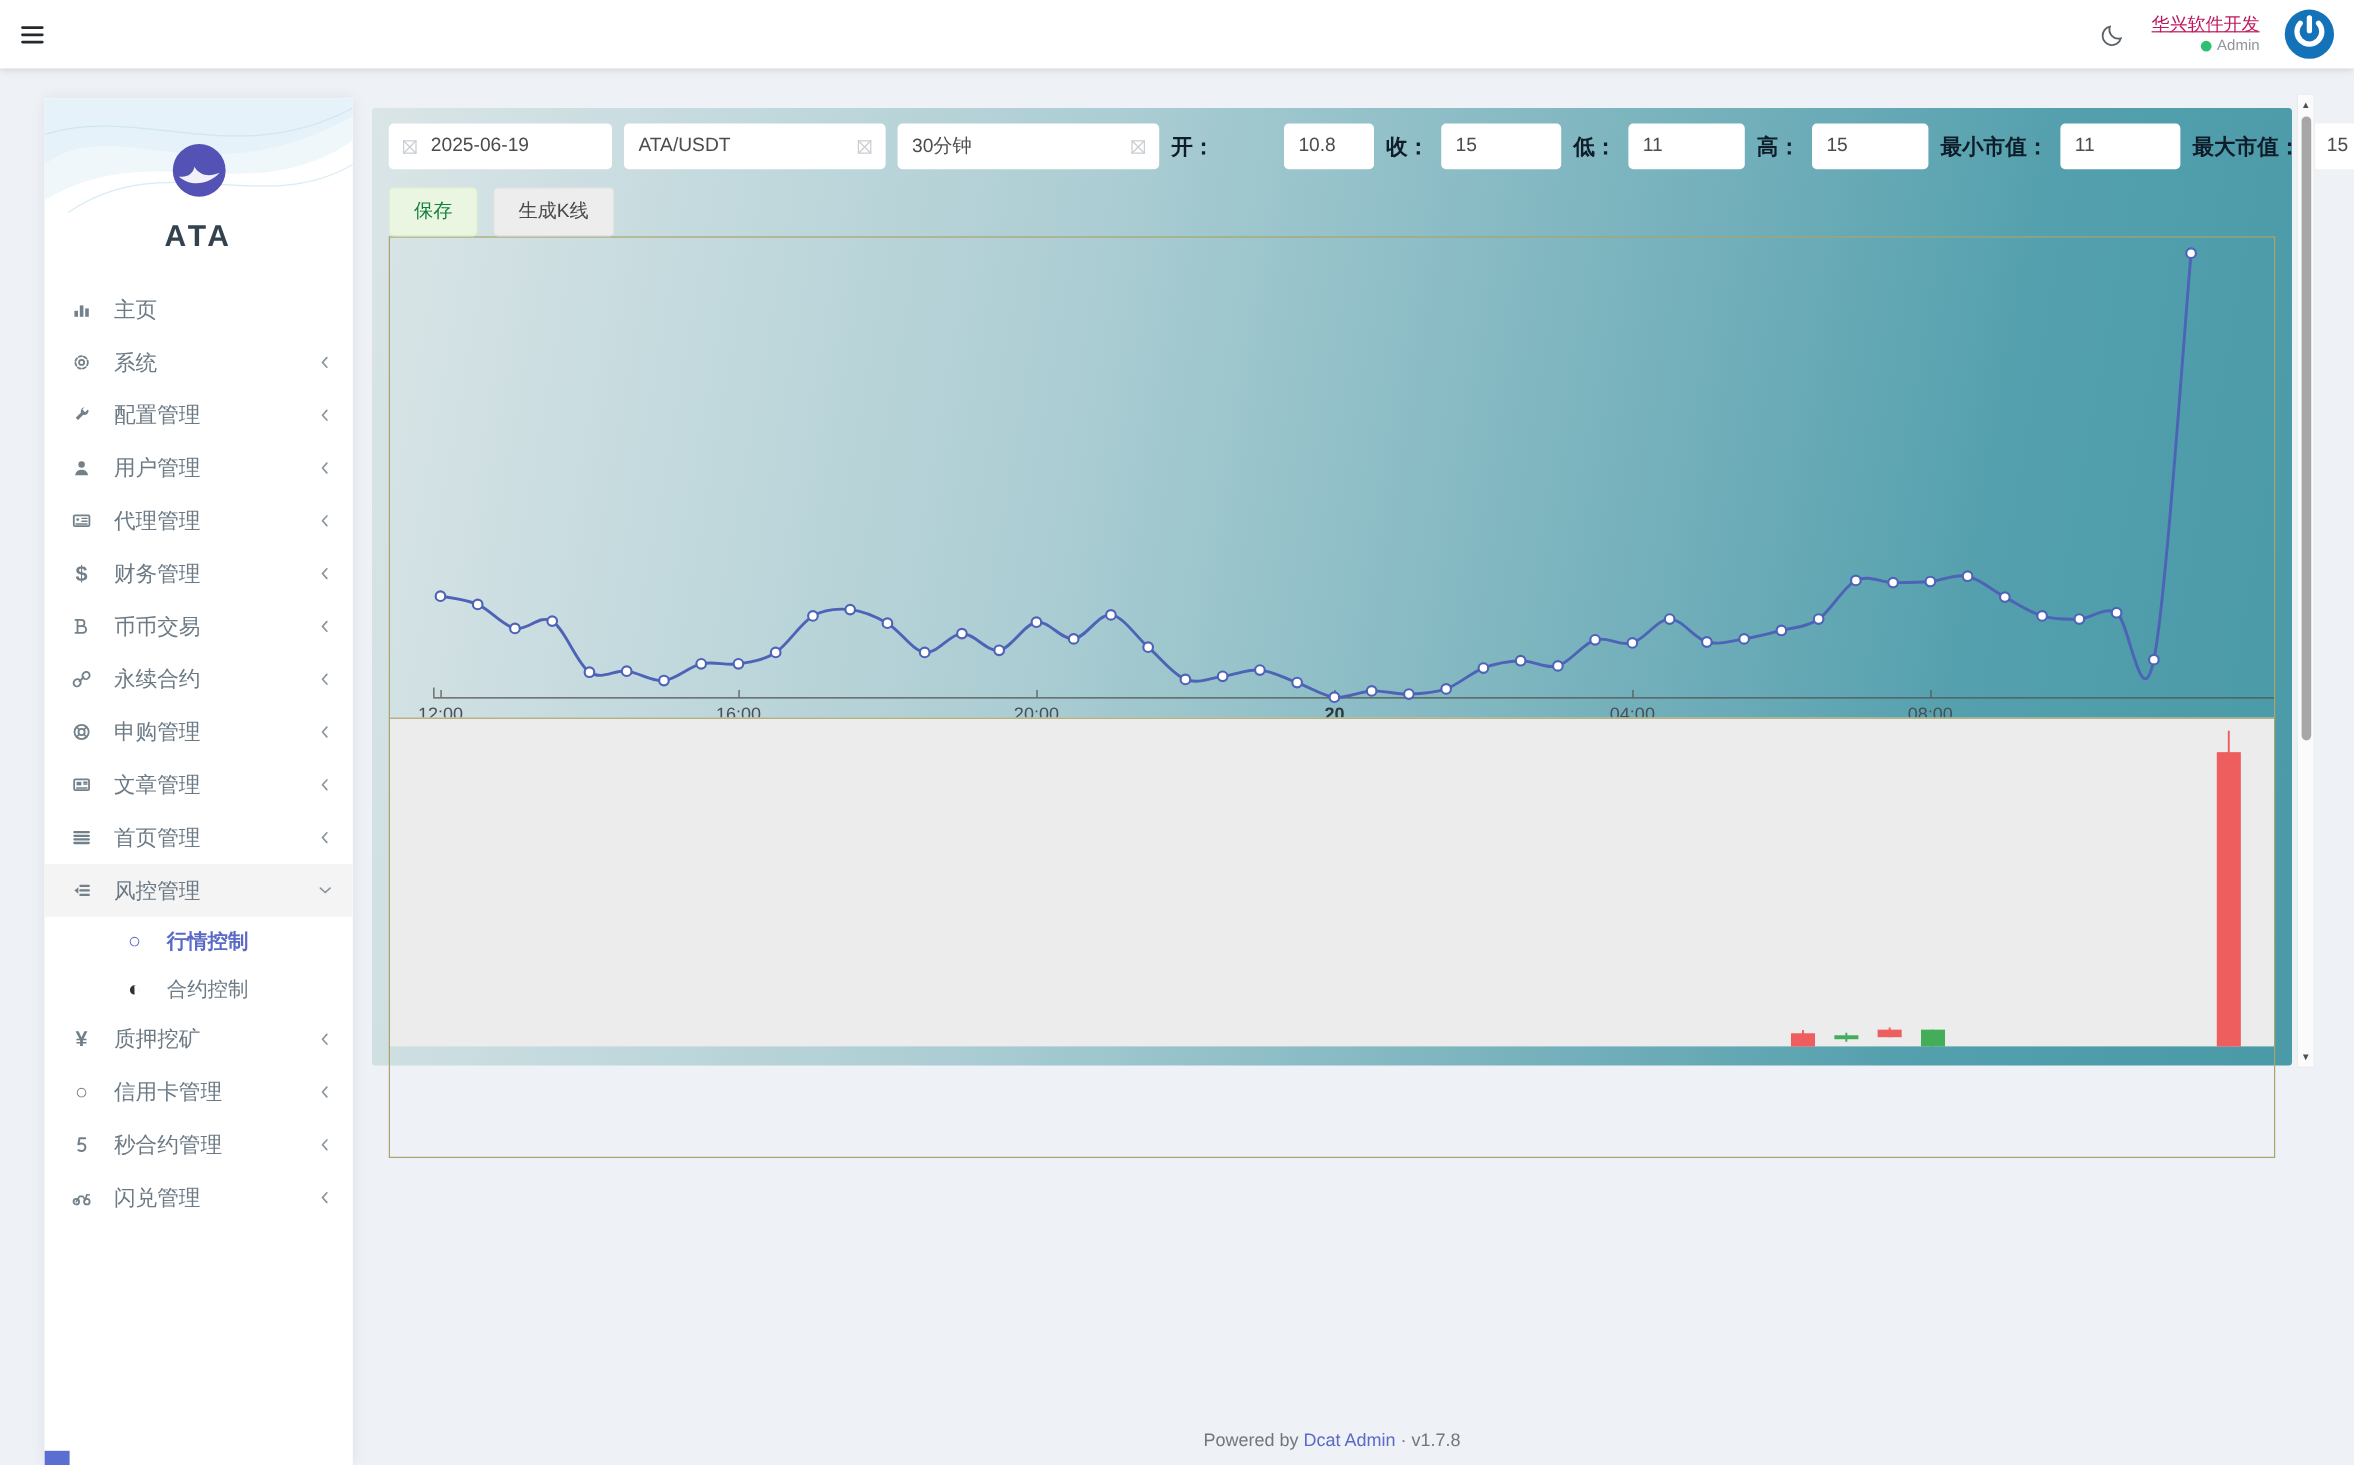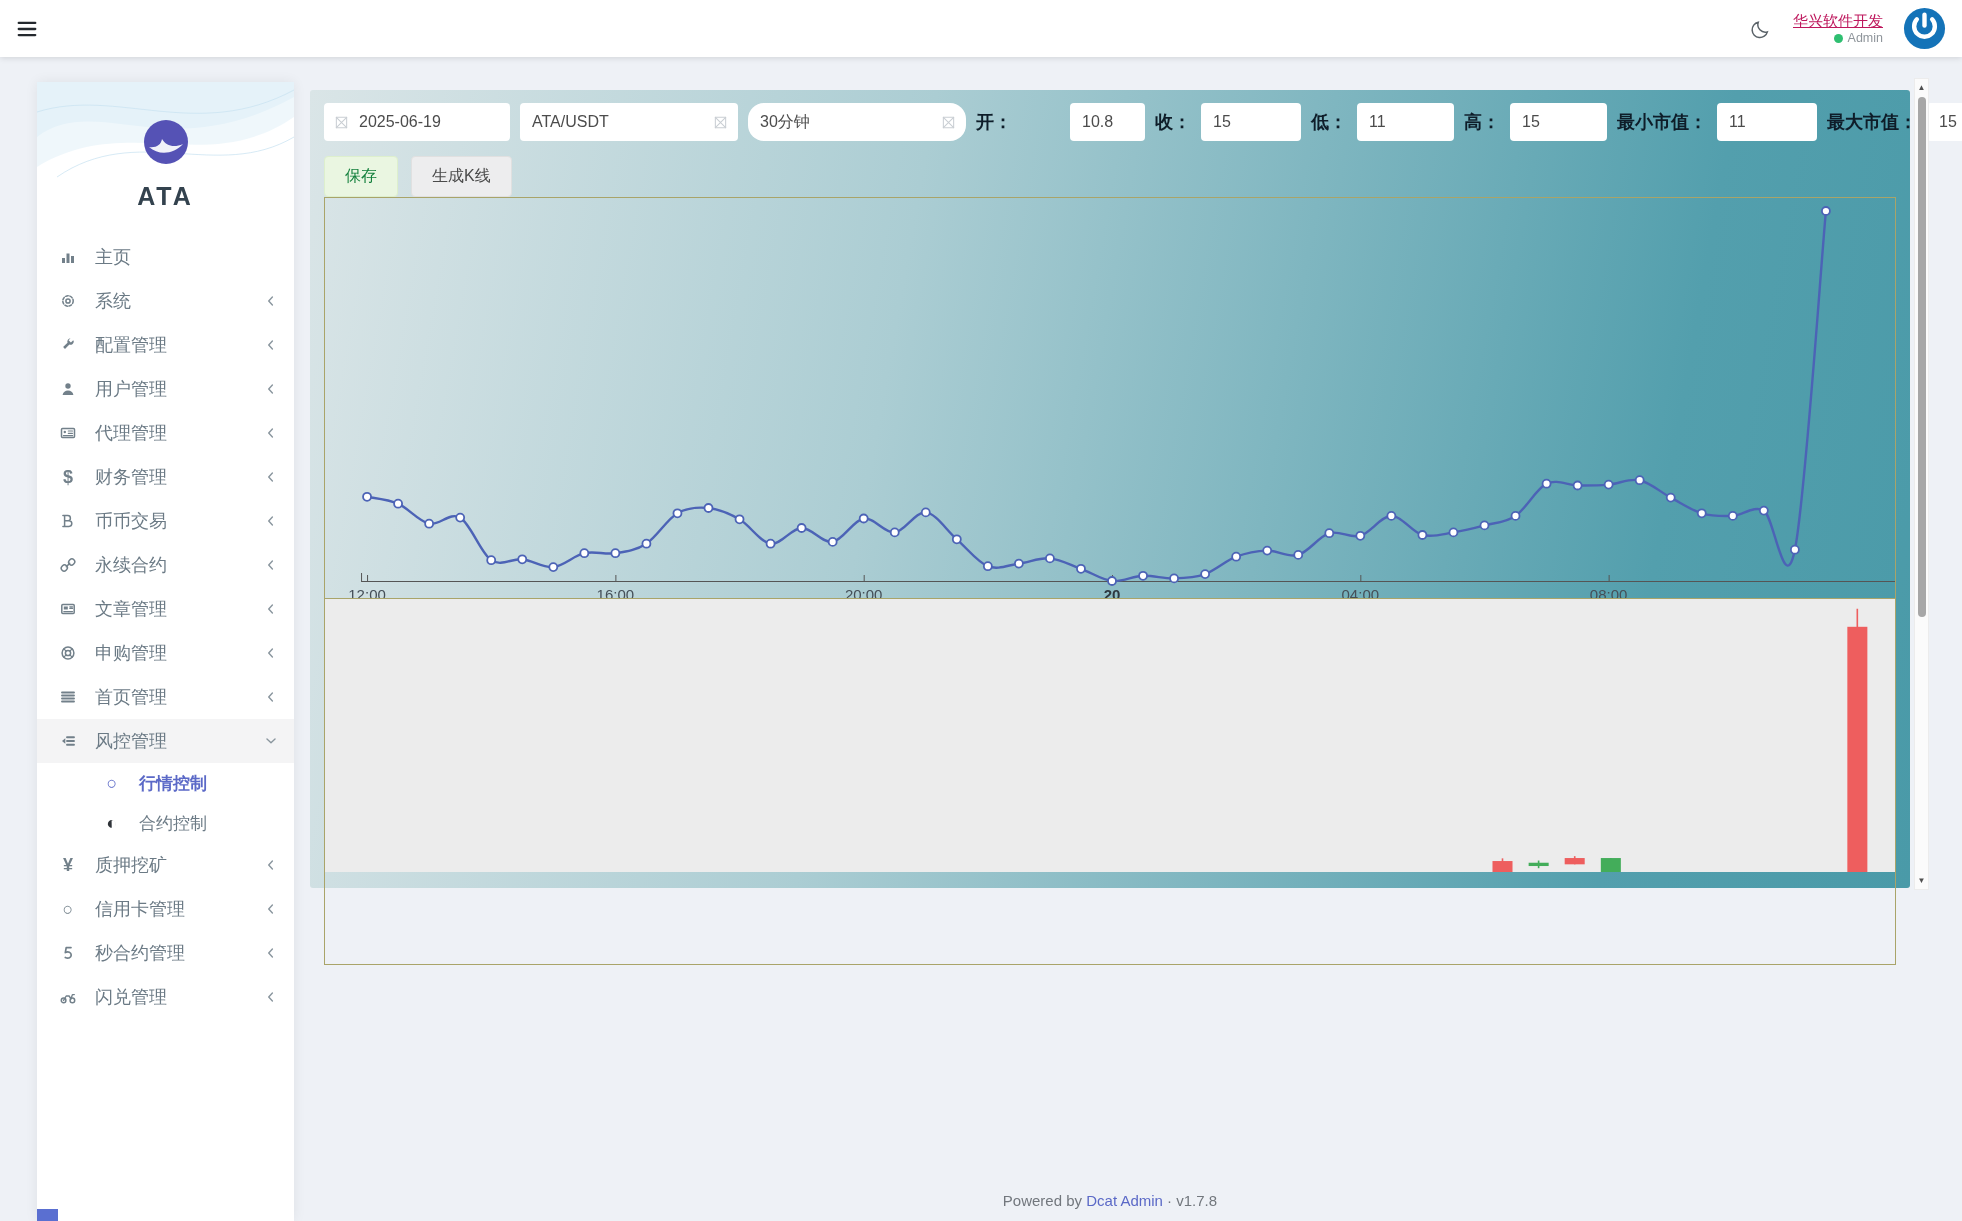--- a/index.html
+++ b/index.html
@@ -229,41 +229,41 @@
         <span class="mi-label">永续合约</span>
         <span class="mi-caret">
           <svg viewBox="0 0 16 16" width="14" height="14" fill="none" stroke="currentColor" stroke-width="1.5" stroke-linecap="round" stroke-linejoin="round">
             <path d="M9.6 3.4L5.4 8l4.2 4.6" stroke-width="1.6"></path>
           </svg>
         </span>
       </div>
       <div class="menu-item">
         <span class="mi-icon">
           <svg viewBox="0 0 16 16" width="16" height="16" fill="none" stroke="currentColor" stroke-width="1.5" stroke-linecap="round" stroke-linejoin="round">
+            <circle cx="8" cy="8" r="5.9"></circle>
+            <circle cx="8" cy="8" r="2.6"></circle>
+            <path d="M3.9 3.9l2.2 2.2M12.1 3.9l-2.2 2.2M3.9 12.1l2.2-2.2M12.1 12.1l-2.2-2.2" stroke-width="1.3"></path>
+          </svg>
+        </span>
+        <span class="mi-label">申购管理</span>
+        <span class="mi-caret">
+          <svg viewBox="0 0 16 16" width="14" height="14" fill="none" stroke="currentColor" stroke-width="1.5" stroke-linecap="round" stroke-linejoin="round">
+            <path d="M9.6 3.4L5.4 8l4.2 4.6" stroke-width="1.6"></path>
+          </svg>
+        </span>
+      </div>
+      <div class="menu-item">
+        <span class="mi-icon">
+          <svg viewBox="0 0 16 16" width="16" height="16" fill="none" stroke="currentColor" stroke-width="1.5" stroke-linecap="round" stroke-linejoin="round">
             <rect x="1.8" y="3.5" width="12.4" height="9" rx="1"></rect>
             <rect x="3.8" y="5.5" width="4" height="3" fill="currentColor" stroke="none"></rect>
             <path d="M9.8 5.8h2.7M9.8 7.4h2.7M3.8 10.6h8.7" stroke-width="1.2"></path>
           </svg>
         </span>
         <span class="mi-label">文章管理</span>
-        <span class="mi-caret">
-          <svg viewBox="0 0 16 16" width="14" height="14" fill="none" stroke="currentColor" stroke-width="1.5" stroke-linecap="round" stroke-linejoin="round">
-            <path d="M9.6 3.4L5.4 8l4.2 4.6" stroke-width="1.6"></path>
-          </svg>
-        </span>
-      </div>
-      <div class="menu-item">
-        <span class="mi-icon">
-          <svg viewBox="0 0 16 16" width="16" height="16" fill="none" stroke="currentColor" stroke-width="1.5" stroke-linecap="round" stroke-linejoin="round">
-            <circle cx="8" cy="8" r="5.9"></circle>
-            <circle cx="8" cy="8" r="2.6"></circle>
-            <path d="M3.9 3.9l2.2 2.2M12.1 3.9l-2.2 2.2M3.9 12.1l2.2-2.2M12.1 12.1l-2.2-2.2" stroke-width="1.3"></path>
-          </svg>
-        </span>
-        <span class="mi-label">申购管理</span>
         <span class="mi-caret">
           <svg viewBox="0 0 16 16" width="14" height="14" fill="none" stroke="currentColor" stroke-width="1.5" stroke-linecap="round" stroke-linejoin="round">
             <path d="M9.6 3.4L5.4 8l4.2 4.6" stroke-width="1.6"></path>
           </svg>
         </span>
       </div>
       <div class="menu-item">
         <span class="mi-icon">
           <svg viewBox="0 0 16 16" width="16" height="16" fill="none" stroke="currentColor" stroke-width="1.5" stroke-linecap="round" stroke-linejoin="round">
             <path d="M2 3.5h12M2 6.5h12M2 9.5h12M2 12.5h12" stroke-width="1.9"></path>
@@ -370,21 +370,21 @@
         </div>
         <div class="tb-input" style="width: 218px;">
           <input value="ATA/USDT" style="">
           <span class="tofu">
             <svg viewBox="0 0 16 16" width="15" height="15" fill="none" stroke="currentColor" stroke-width="1.5" stroke-linecap="round" stroke-linejoin="round">
               <rect x="2.5" y="2.5" width="11" height="11" stroke-width="1.1"></rect>
               <path d="M2.5 2.5l11 11M13.5 2.5l-11 11" stroke-width="1.1"></path>
             </svg>
           </span>
         </div>
-        <div class="tb-input" style="width: 218px; border-radius: 16px;">
+        <div class="tb-input" style="width: 218px;">
           <input value="30分钟" style="">
           <span class="tofu">
             <svg viewBox="0 0 16 16" width="15" height="15" fill="none" stroke="currentColor" stroke-width="1.5" stroke-linecap="round" stroke-linejoin="round">
               <rect x="2.5" y="2.5" width="11" height="11" stroke-width="1.1"></rect>
               <path d="M2.5 2.5l11 11M13.5 2.5l-11 11" stroke-width="1.1"></path>
             </svg>
           </span>
         </div>
         <span class="tb-label">开：</span>
         <div class="tb-input" style="width: 75px; margin-left: 48px;">

